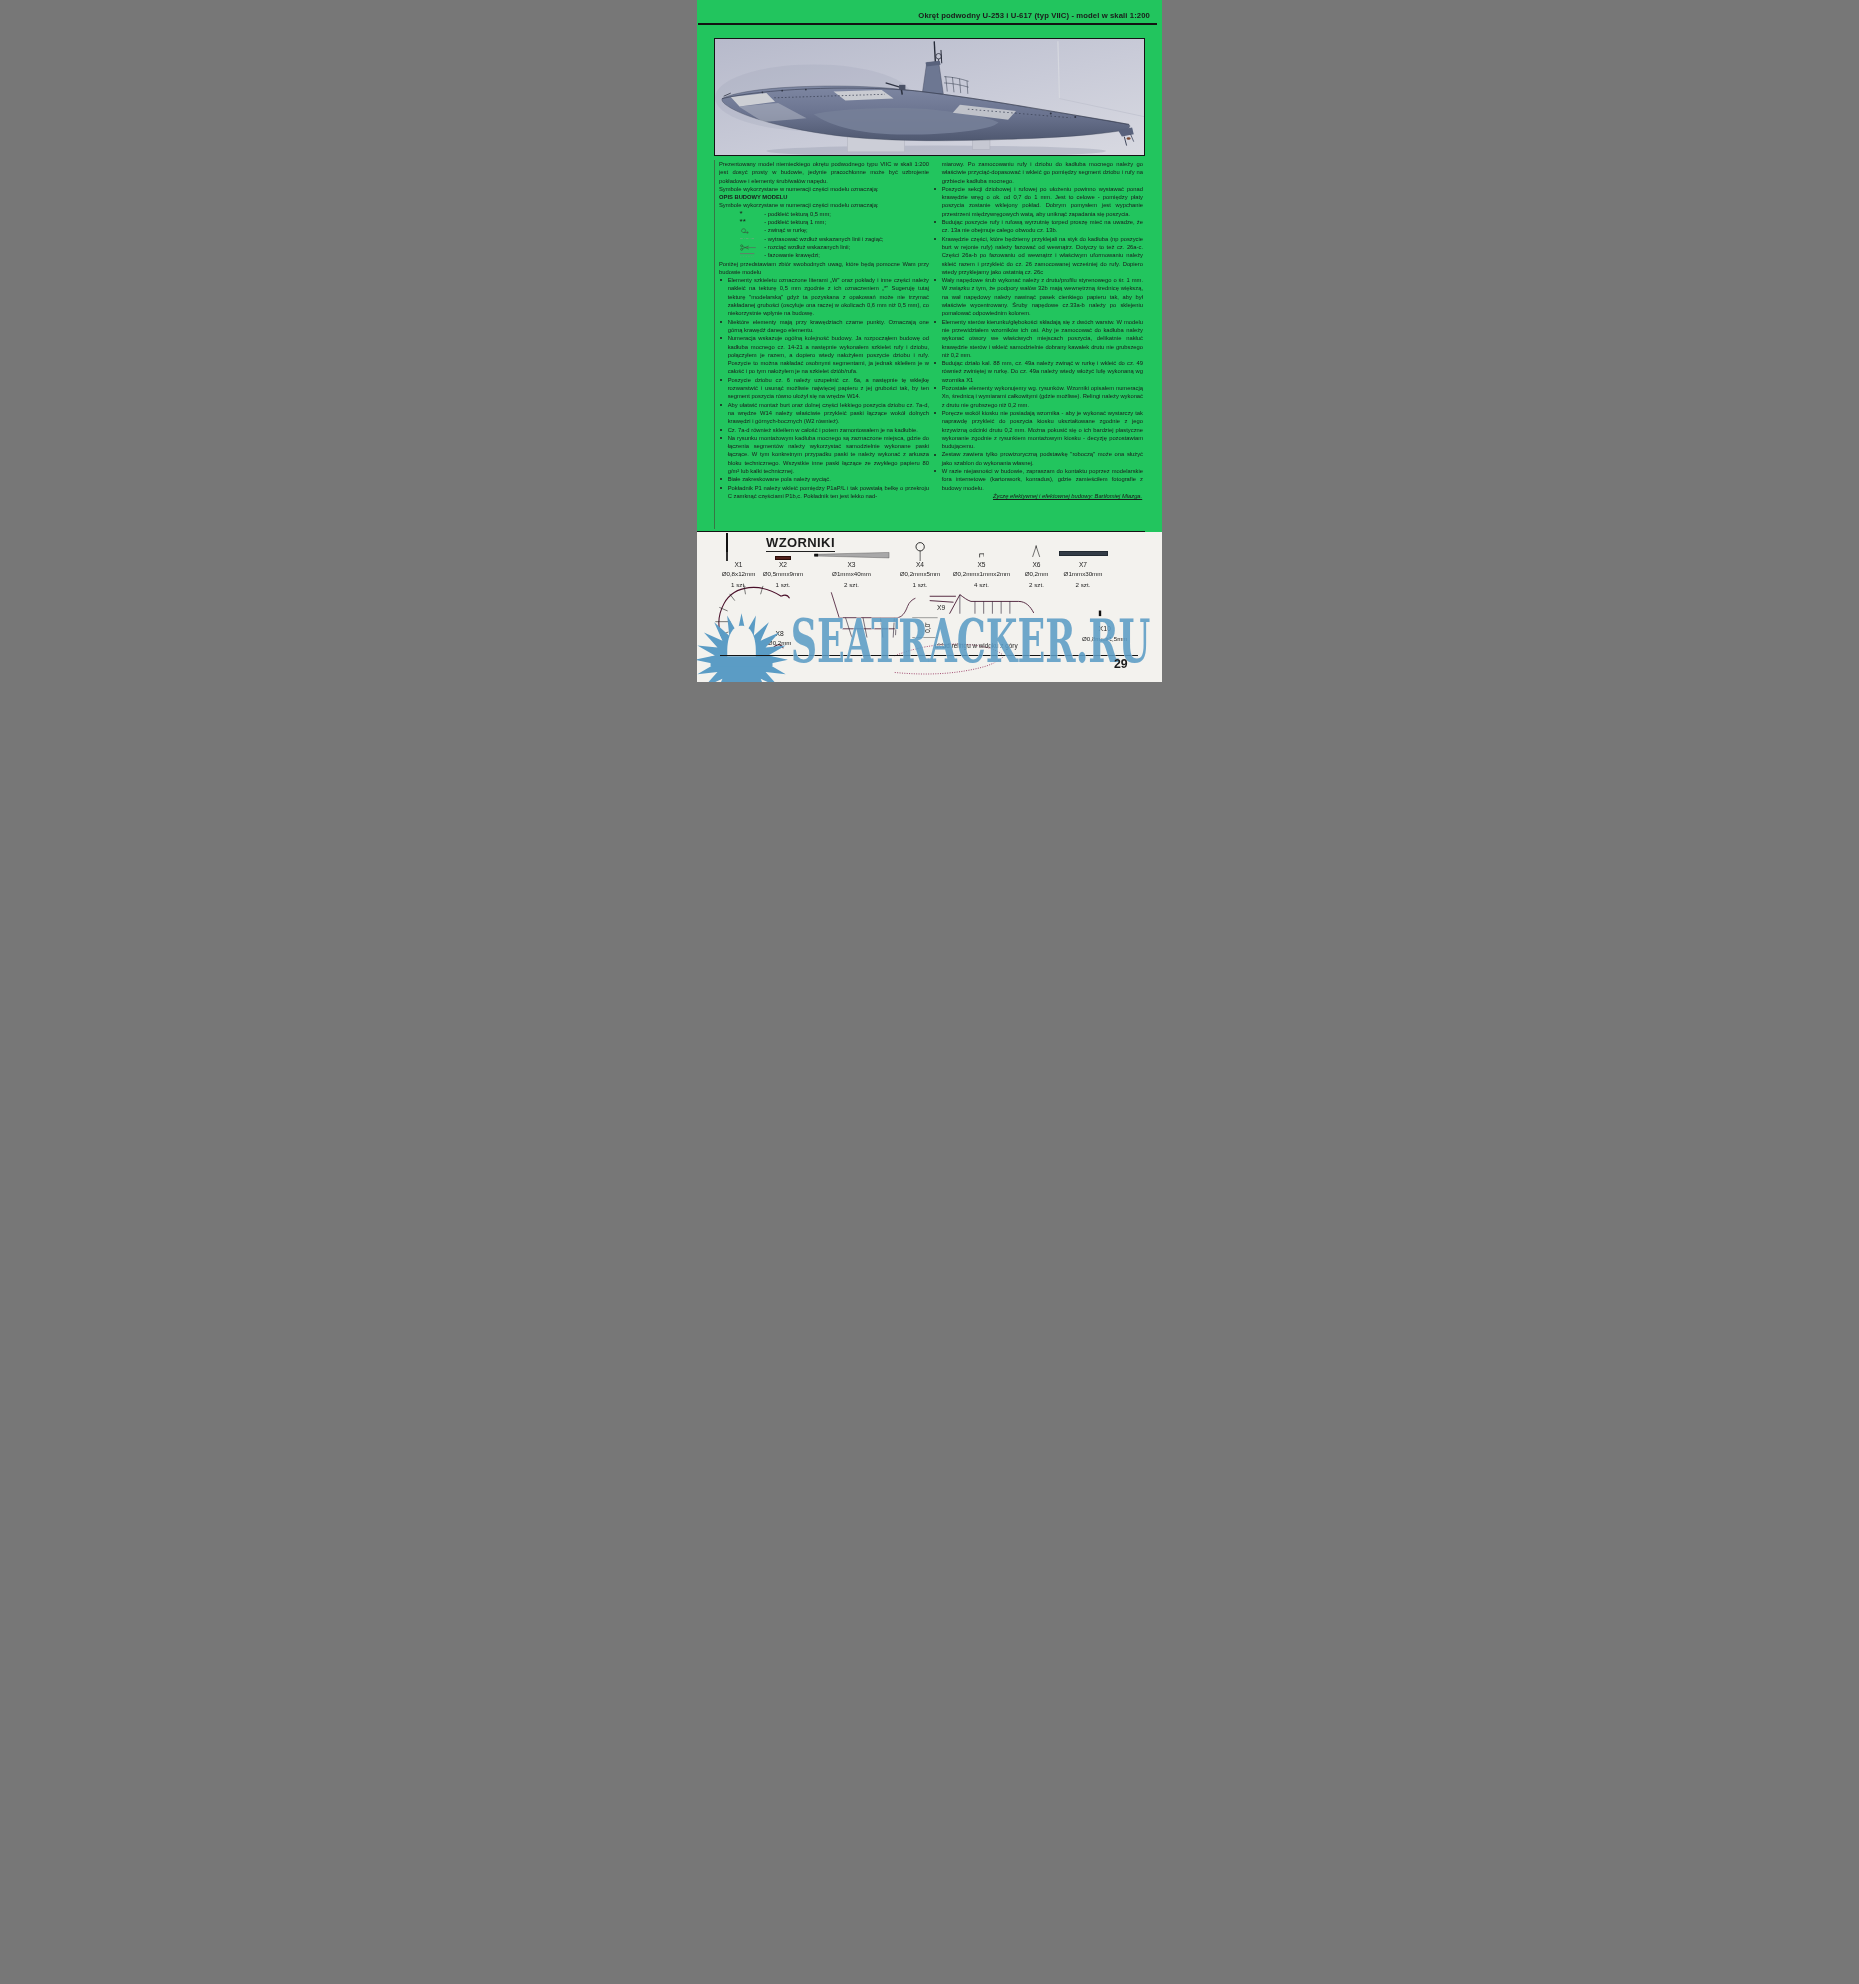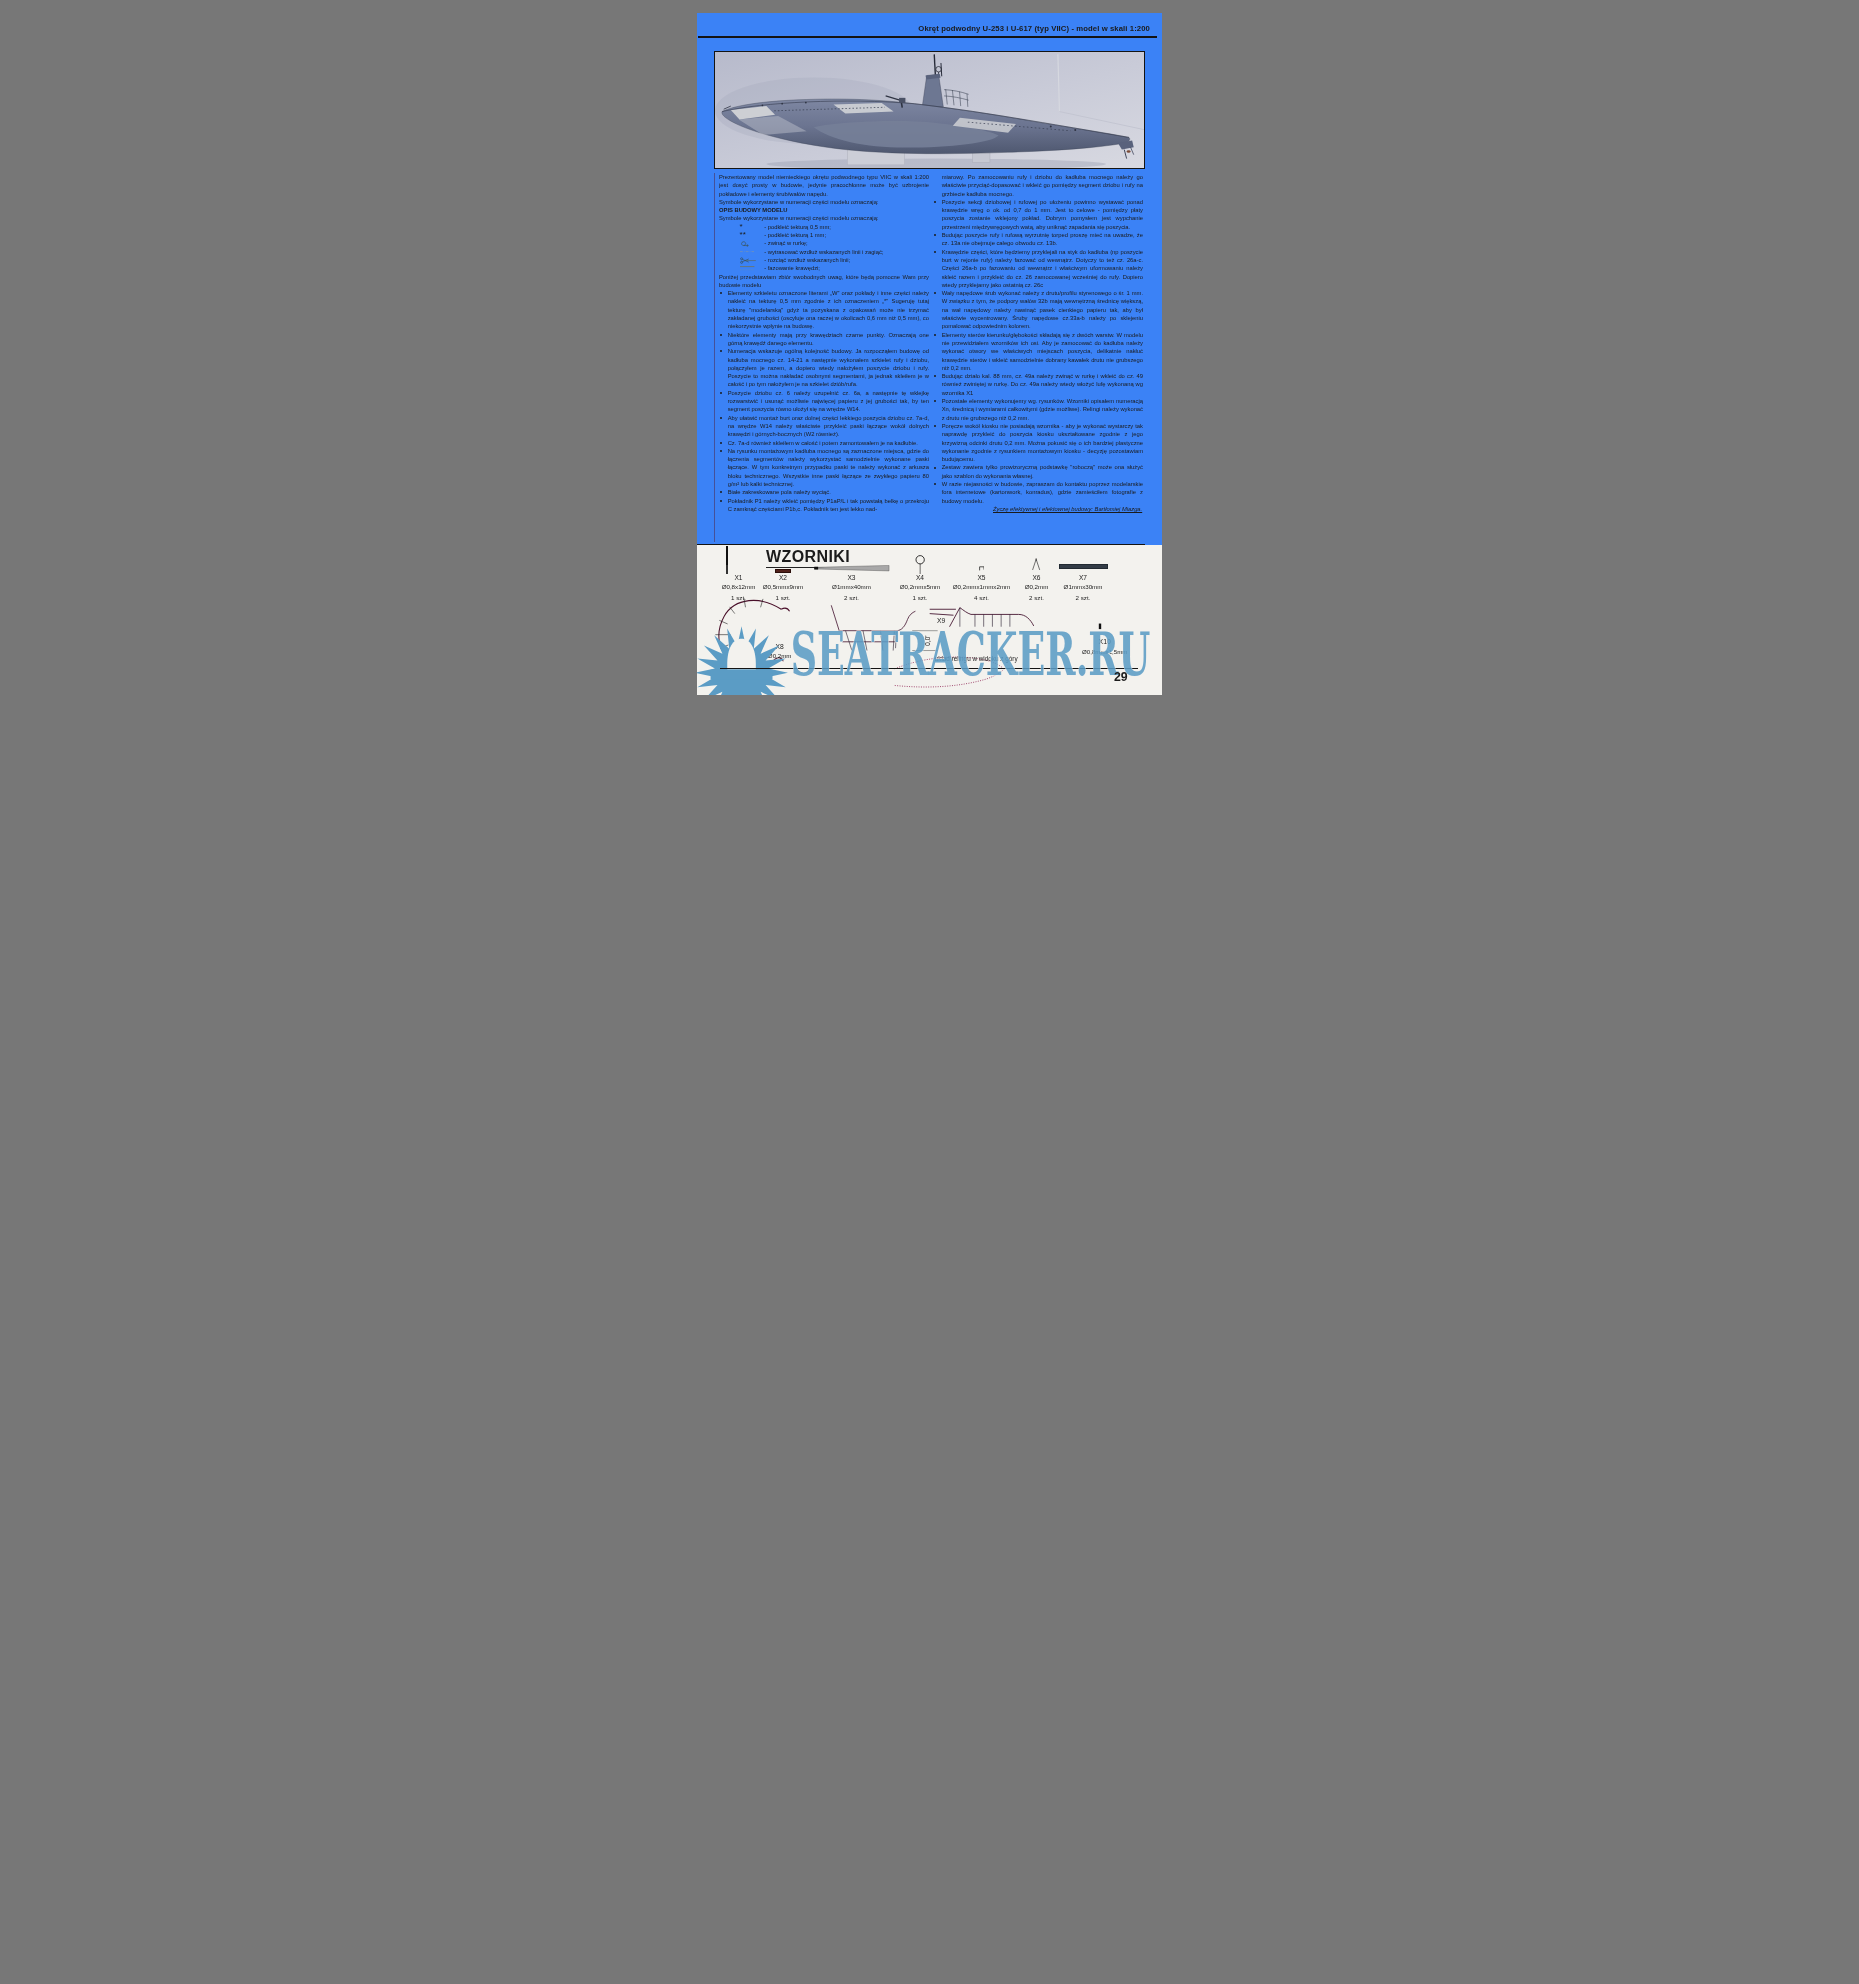--- a/index.html
+++ b/index.html
@@ -1,16 +1,16 @@
 <!DOCTYPE html>
 <html style="font-size:6.4px"><head>
 <meta charset="utf-8">
 <style>
   html,body{margin:0;padding:0;background:#777;}
-  .page{position:relative;width:465px;height:682px;margin:13px auto;background:#3b82f6;
+  .page{position:relative;width:465px;height:682px;margin:0 auto;background:#22c55e;
         font-family:"Liberation Sans",sans-serif;color:#1b1b1b;overflow:hidden;}
   .wz-bg{position:absolute;left:0;top:532px;width:465px;height:150px;background:#f3f2ee;z-index:0;}
 
   .header-title{position:absolute;top:10.7px;right:12px;font-size:7.7px;font-weight:bold;
                 letter-spacing:0.1px;z-index:2;}
   .header-rule{position:absolute;top:23.4px;left:1.2px;width:459px;height:1.6px;background:#131313;z-index:2;}
 
   .photo{position:absolute;left:16.7px;top:38px;width:431px;height:118px;border:0.8px solid #141414;
          box-sizing:border-box;background:#c9cbd8;z-index:2;}
   .photo svg{display:block;width:100%;height:100%;}
@@ -29,21 +29,21 @@
   .legend-txt{flex:1;text-align:left;}
 
   .bullet{position:relative;padding-left:8.7px;}
   .bullet .dot{position:absolute;left:1.2px;top:3.2px;width:2px;height:2px;border-radius:50%;background:#1b1b1b;}
   .cont{padding-left:8.7px;}
   .signature{text-align:right;font-style:italic;padding-right:0.8px;}
   .signature span{text-decoration:underline;}
 
   .text-rule{position:absolute;left:0;top:531px;width:448px;height:1.2px;background:#131313;z-index:2;}
 
-  .wz-heading{position:absolute;left:69px;top:535px;font-size:16px;font-weight:600;letter-spacing:0.4px;
+  .wz-heading{position:absolute;left:69px;top:535px;font-size:13px;font-weight:600;letter-spacing:0.4px;
               border-bottom:1px solid #222;padding-bottom:0.8px;z-index:2;}
 
   .x1-rod{position:absolute;left:29px;top:533px;width:2px;z-index:2;}
   .x1-rod .top{height:19px;background:#111;}
   .x1-rod .bot{height:9px;background:#fff;border:0.4px solid #333;border-top:none;box-sizing:border-box;}
 
   .tcell{position:absolute;top:540px;text-align:center;z-index:2;}
   .tshape{height:20.6px;display:flex;align-items:flex-end;justify-content:center;}
   .tlabel{font-size:6.6px;margin-top:0.4px;}
   .tsize{font-size:6.2px;margin-top:2.4px;}

